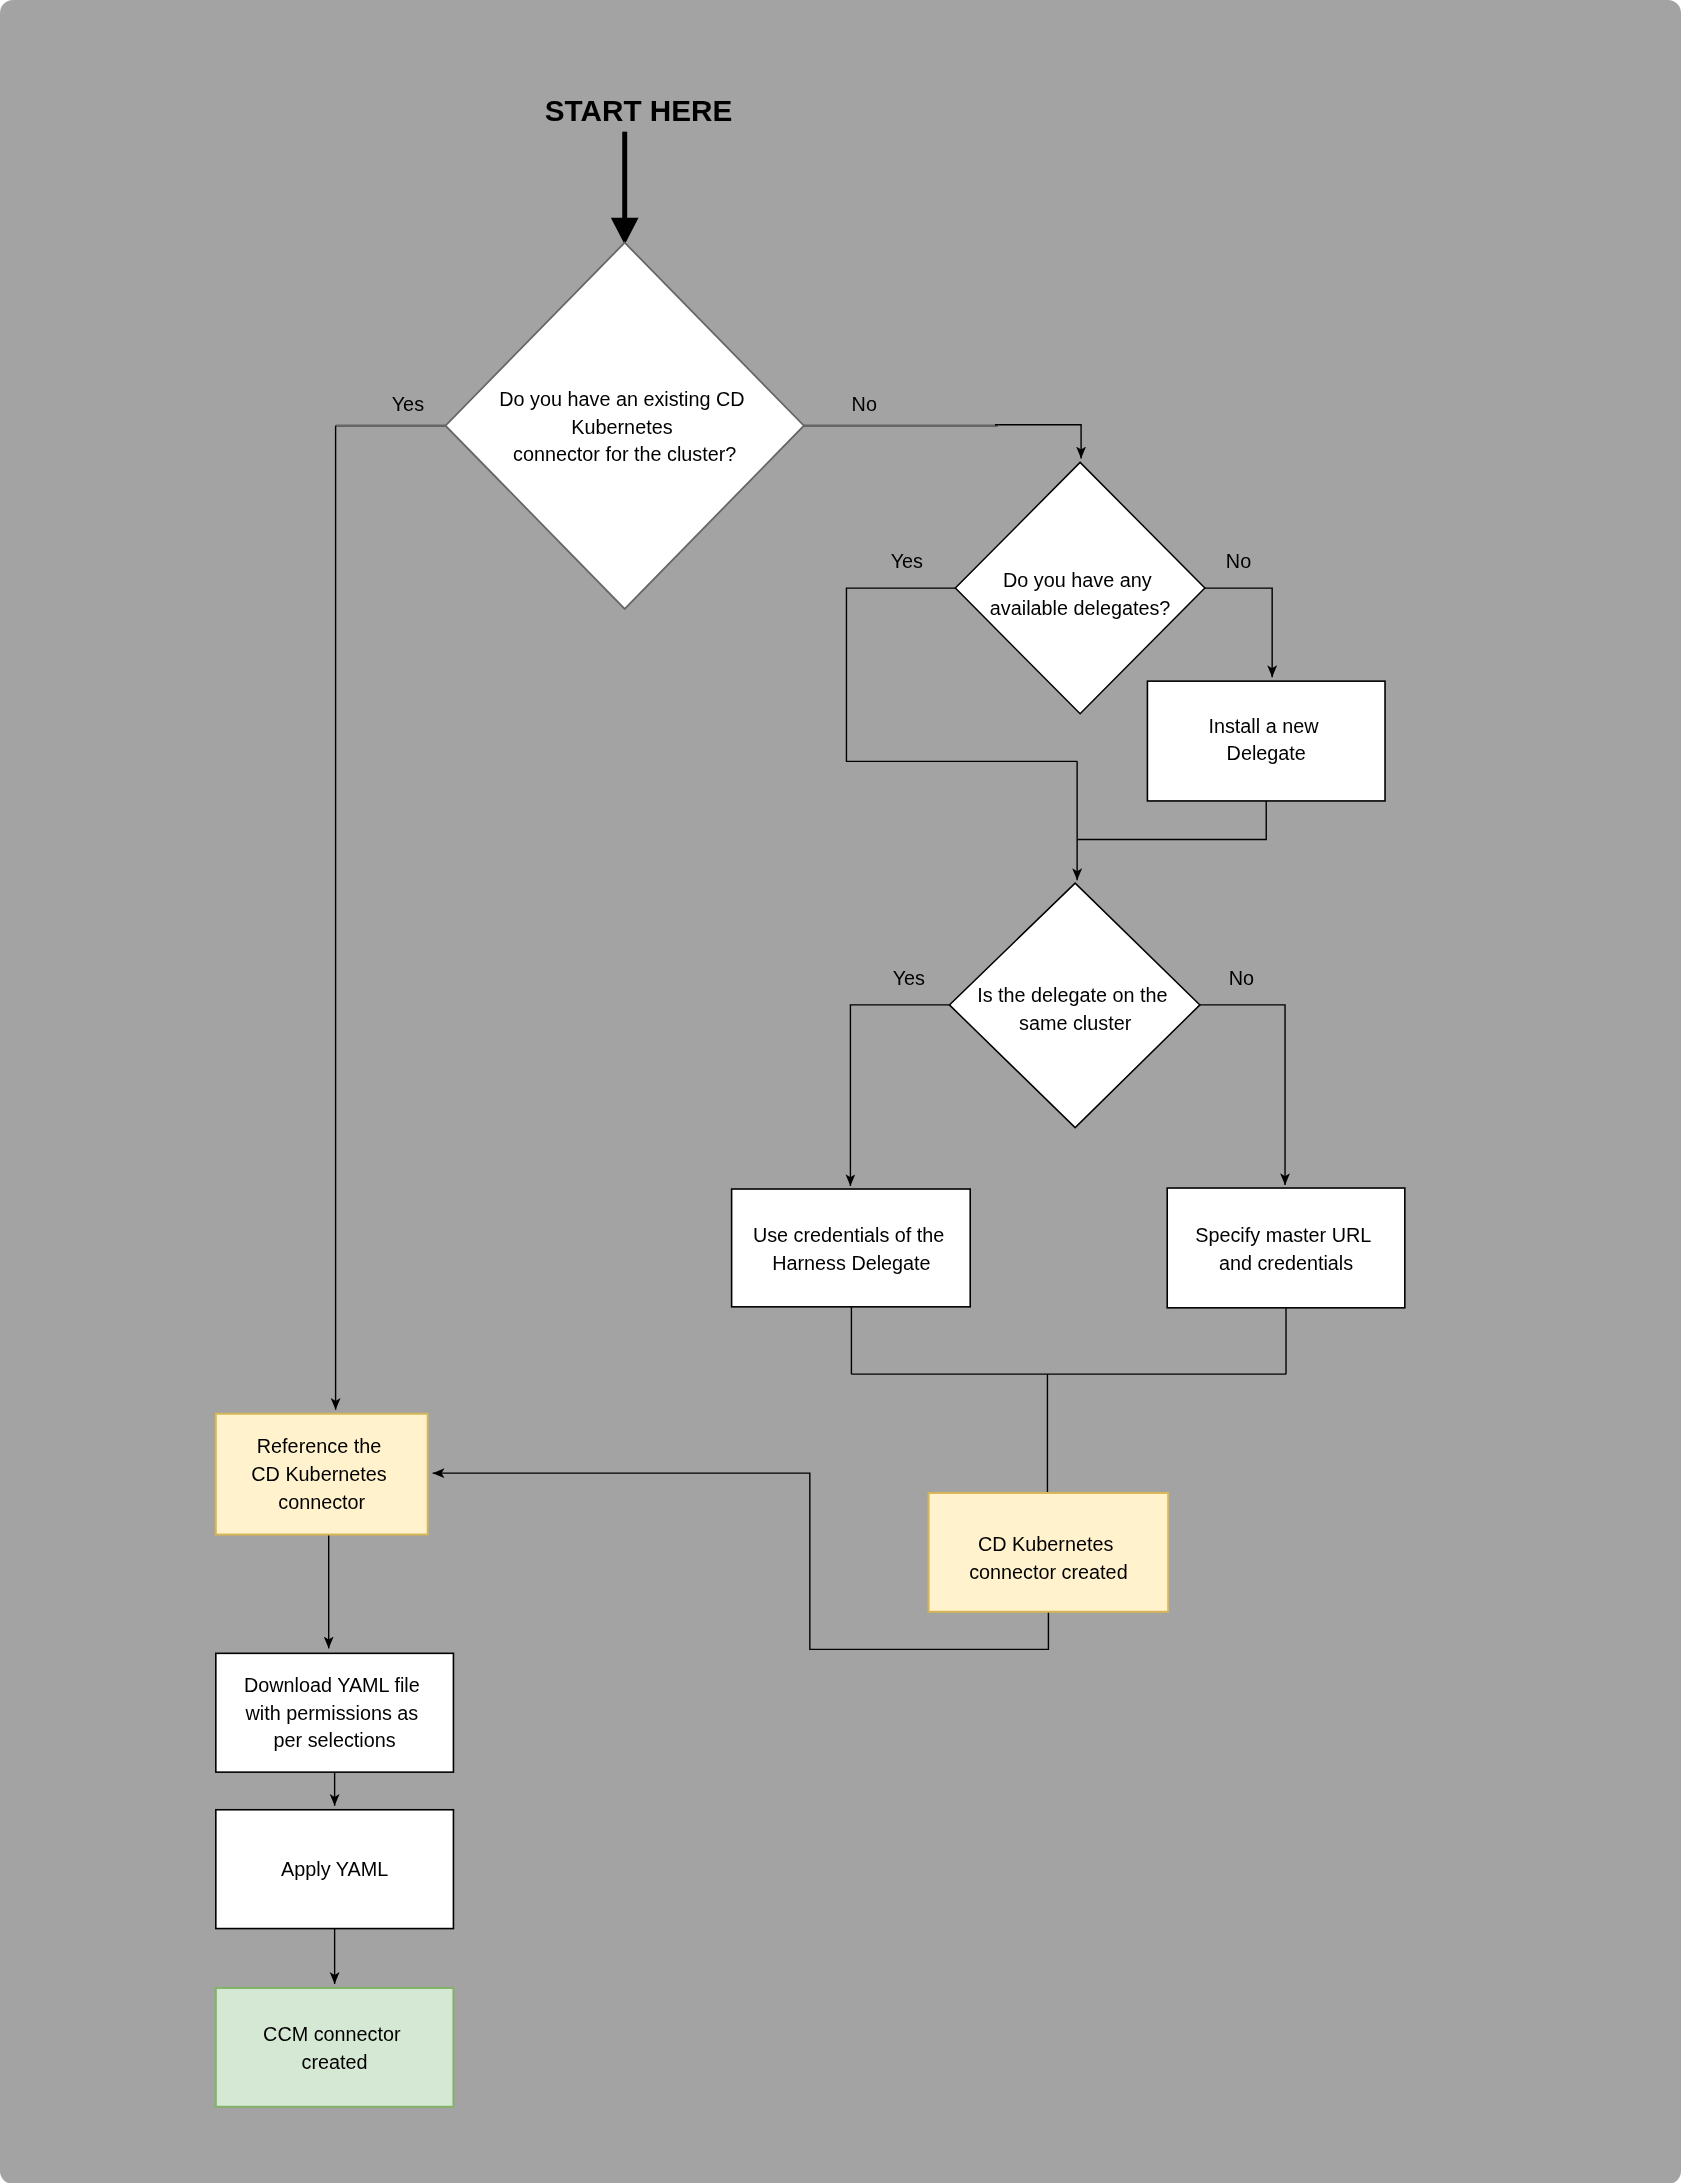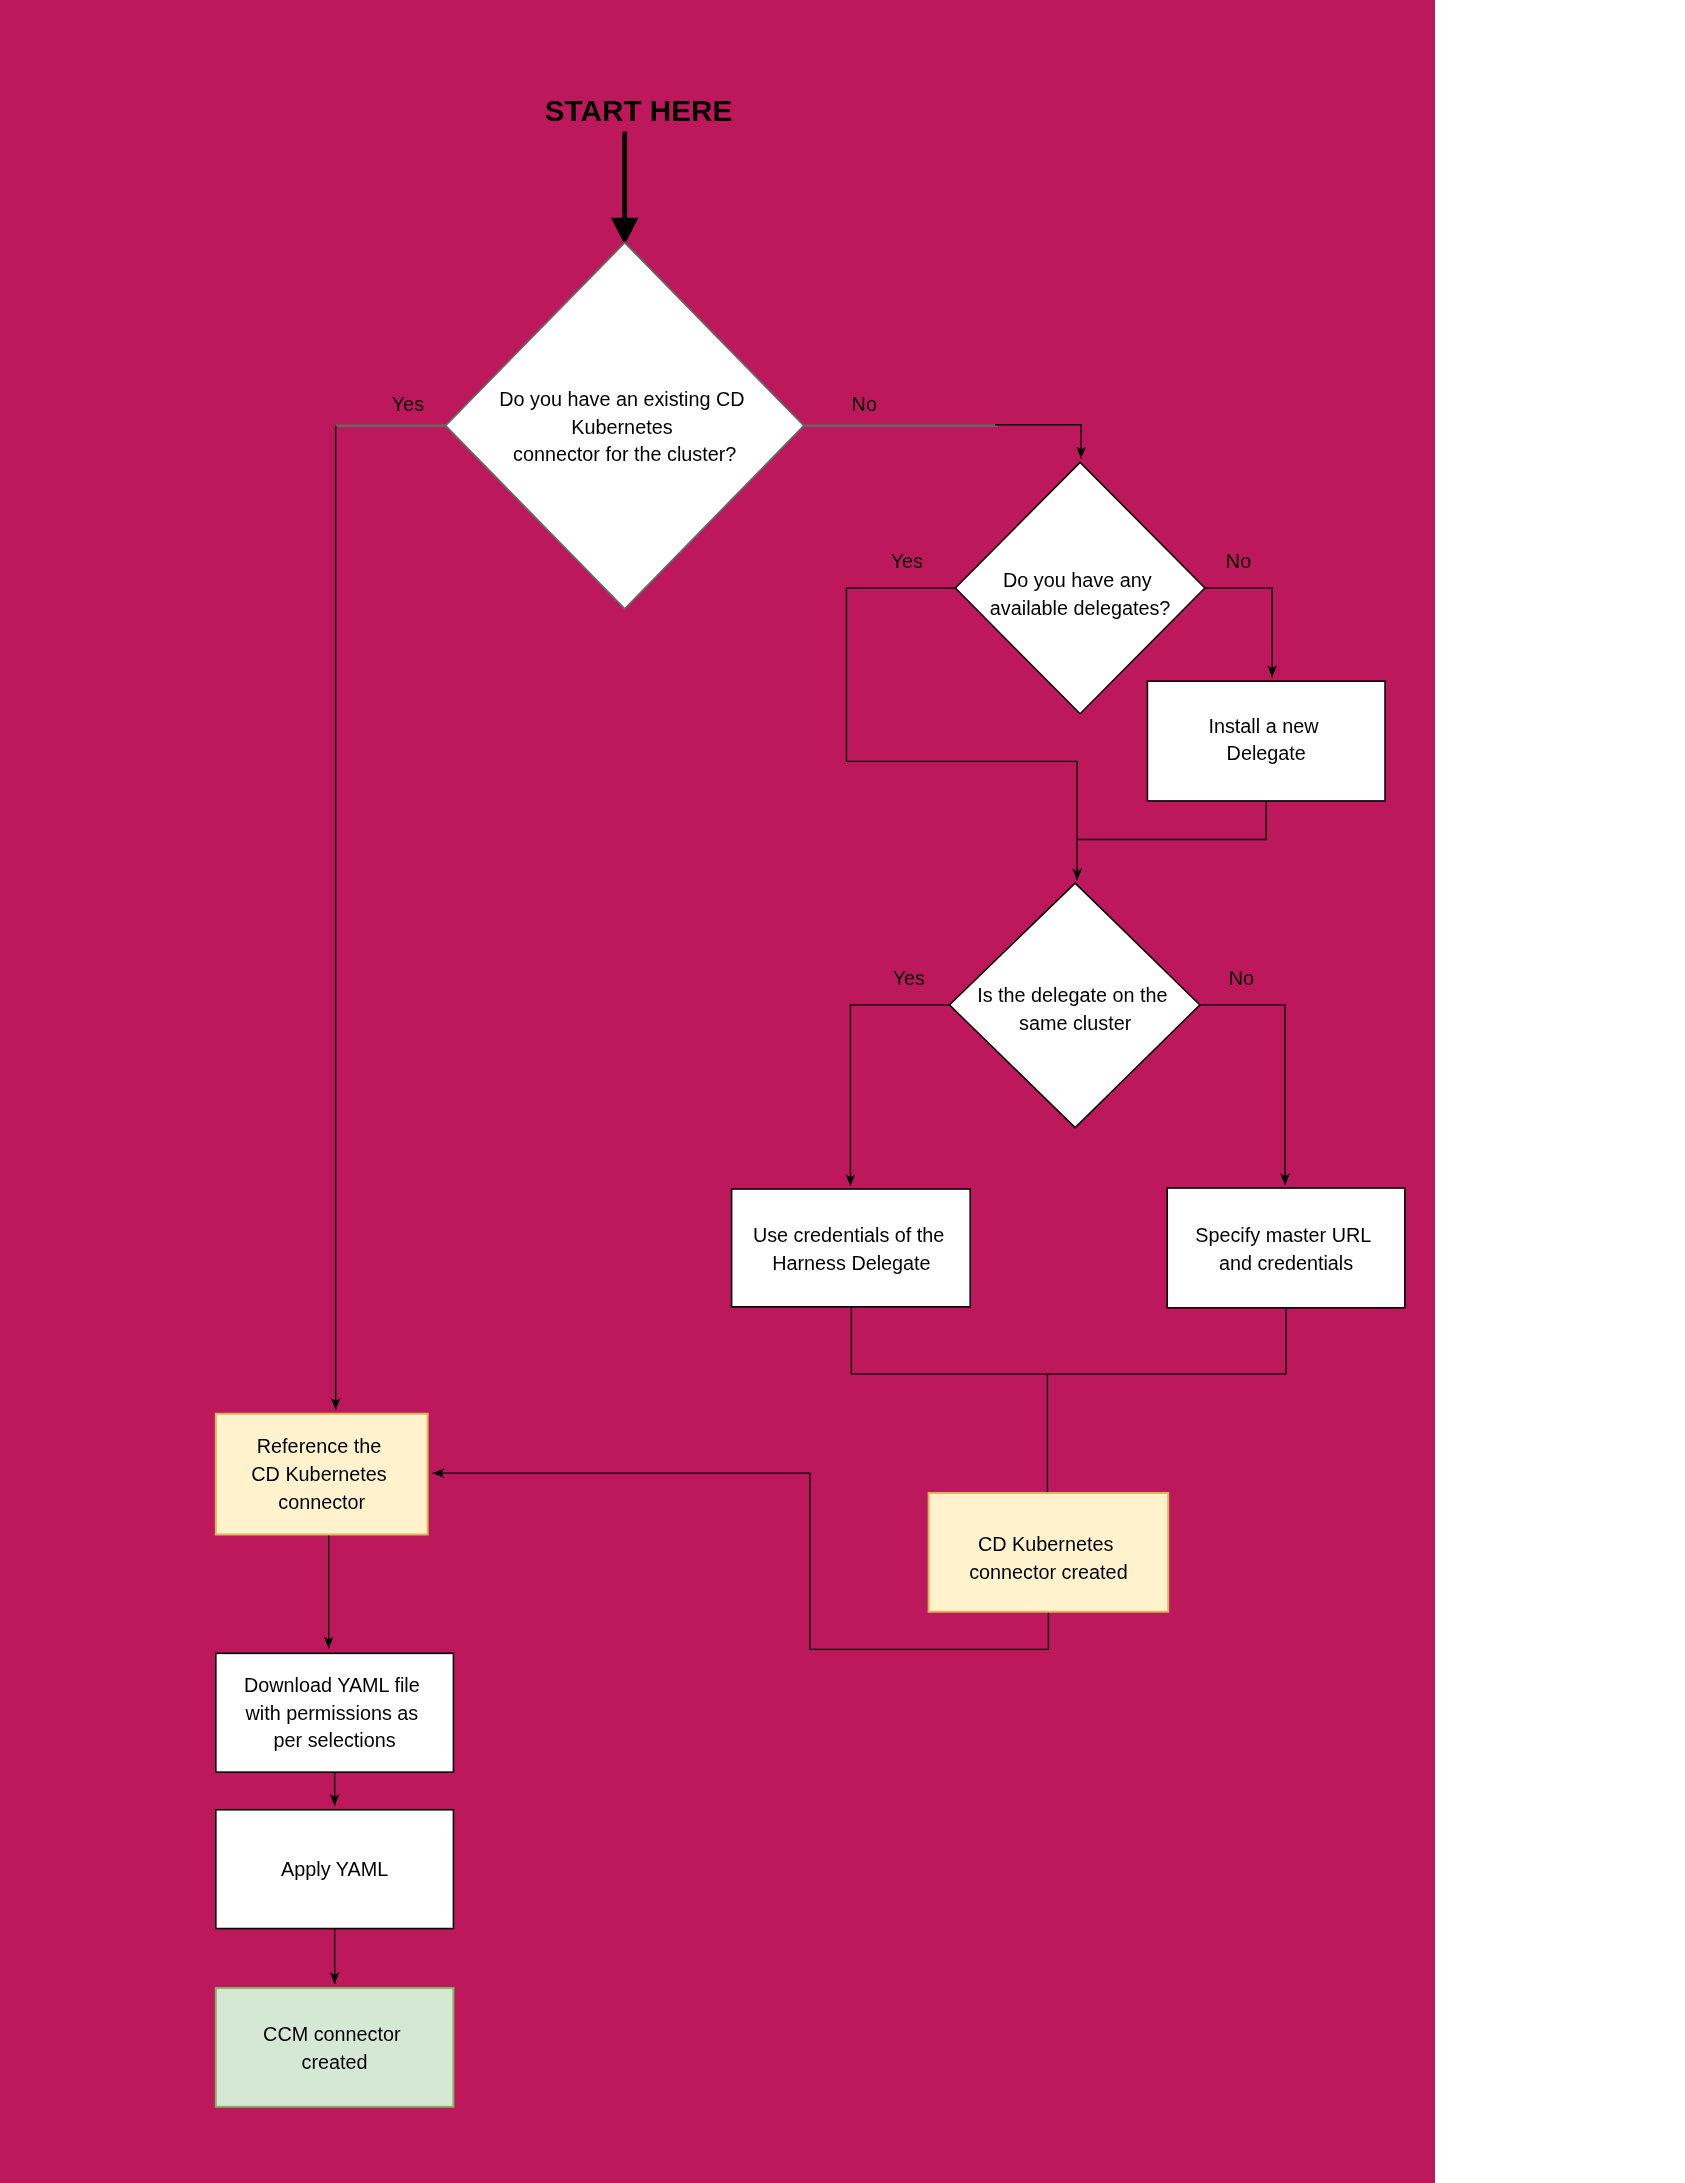--- a/index.html
+++ b/index.html
@@ -2,23 +2,24 @@
 <html><head>
 <meta charset="utf-8">
 <style>
   html, body {
     margin: 0;
     padding: 0;
     background: #ffffff;
   }
   .canvas {
     position: relative;
-    width: 1435px;
+    width: 1681px;
     height: 2184px;
-    background: #be185d;
+    background: #a3a3a3;
+    border-radius: 13px;
   }
   svg { display: block; }
 
   .edge {
     stroke: #000000;
     stroke-width: 1.4;
     fill: none;
   }
   .edge-gray {
     stroke: #666666;

